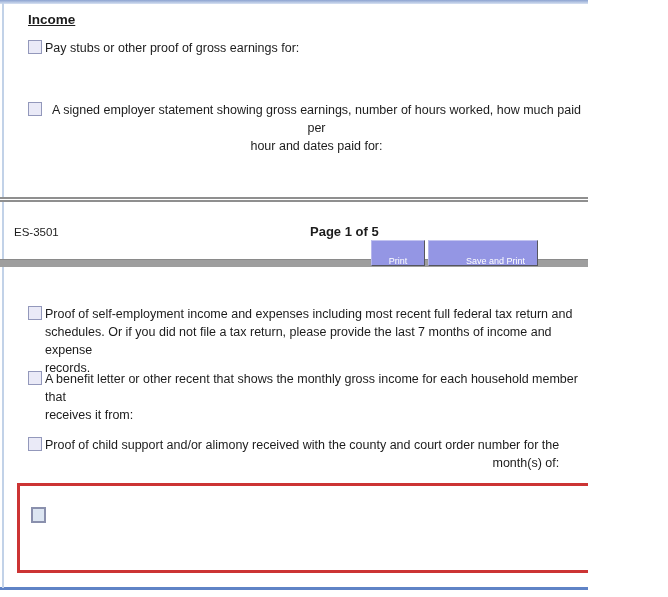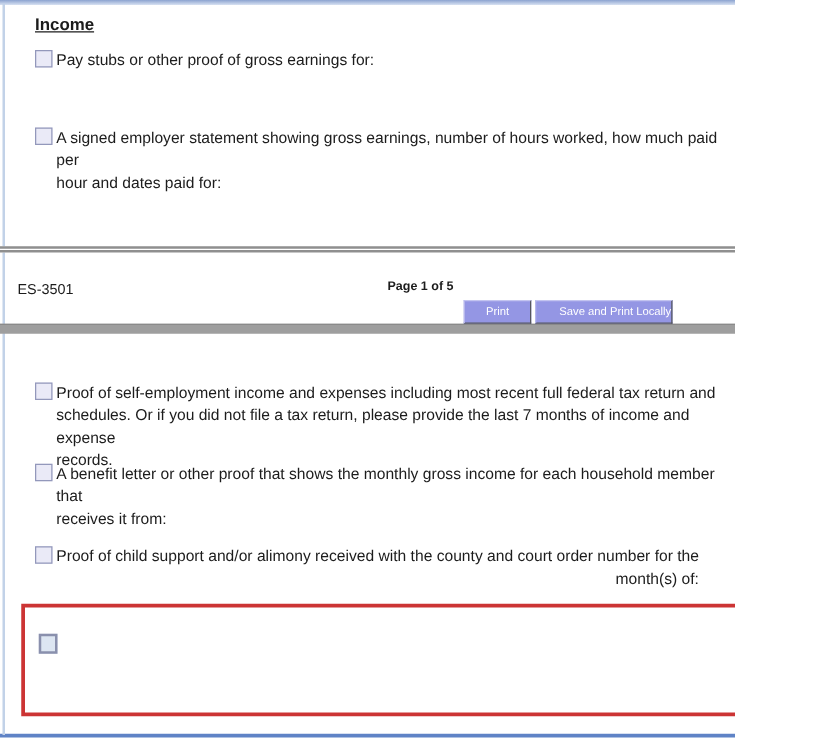--- a/index.html
+++ b/index.html
@@ -44,36 +44,36 @@
     position:absolute;left:0;top:197px;width:668px;height:1px;
     border-top:2px solid #8f8f8f;border-bottom:2px solid #8f8f8f;
     background:#ffffff;z-index:2;
   }
   .form-number{
     position:absolute;left:14px;top:226px;
     font-size:11.5px;z-index:2;text-align:center;
   }
   .page-indicator{
     position:absolute;left:310px;top:224px;
-    font-size:10px;font-weight:700;z-index:2;
+    font-size:13px;font-weight:700;z-index:2;
   }
   .toolbar{
     position:absolute;left:371px;top:240px;width:297px;height:19px;
     display:flex;gap:3px;z-index:3;
   }
   .btn{
     flex:0 0 auto;height:19px;
     background:#9496e4;
     border:1px solid #55565e;
     border-top-color:#c3c4f0;border-left-color:#b6b7ec;
     color:#ffffff;
     font-family:"Liberation Sans", sans-serif;
     font-size:9px;line-height:17px;
     text-align:center;
-    padding:0;box-sizing:border-box;
+    padding:12px;box-sizing:border-box;
     cursor:pointer;
   }
   .btn-print{width:54px;}
   .btn-local{width:110px;text-align:right;}
   .btn-central{width:127px;}
   .bar-gray{
     position:absolute;left:0;top:259px;width:668px;height:7px;
     background:#9e9e9e;border-top:1px solid #8a8a8a;z-index:2;
   }
 
@@ -103,21 +103,21 @@
   <div class="frame-left"></div>
   <div class="frame-right"></div>
 
   <div class="heading">Income</div>
 
   <div class="row" style="top:39px;">
     <span class="cb"></span>
     <span class="lbl">Pay stubs or other proof of gross earnings for:</span>
   </div>
 
-  <div class="row" style="top:101px;">
+  <div class="row" style="top:101px;text-align:center;">
     <span class="cb"></span>
     <span class="lbl">A signed employer statement showing gross earnings, number of hours worked, how much paid per
 hour and dates paid for:</span>
   </div>
 
   <div class="divider-double"></div>
 
   <div class="form-number">ES-3501</div>
   <div class="page-indicator">Page 1 of 5</div>
 
@@ -130,21 +130,21 @@
 
   <div class="row" style="top:305px;">
     <span class="cb"></span>
     <span class="lbl">Proof of self-employment income and expenses including most recent full federal tax return and
 schedules. Or if you did not file a tax return, please provide the last 7 months of income and expense
 records.</span>
   </div>
 
   <div class="row" style="top:370px;">
     <span class="cb"></span>
-    <span class="lbl">A benefit letter or other proof that shows the monthly gross income for each household member that
+    <span class="lbl">A benefit letter or other recent that shows the monthly gross income for each household member that
 receives it from:</span>
   </div>
 
   <div class="row" style="top:436px;text-align:right;">
     <span class="cb"></span>
     <span class="lbl">Proof of child support and/or alimony received with the county and court order number for the
 month(s) of:</span>
   </div>
 
   <div class="highlight-box">

